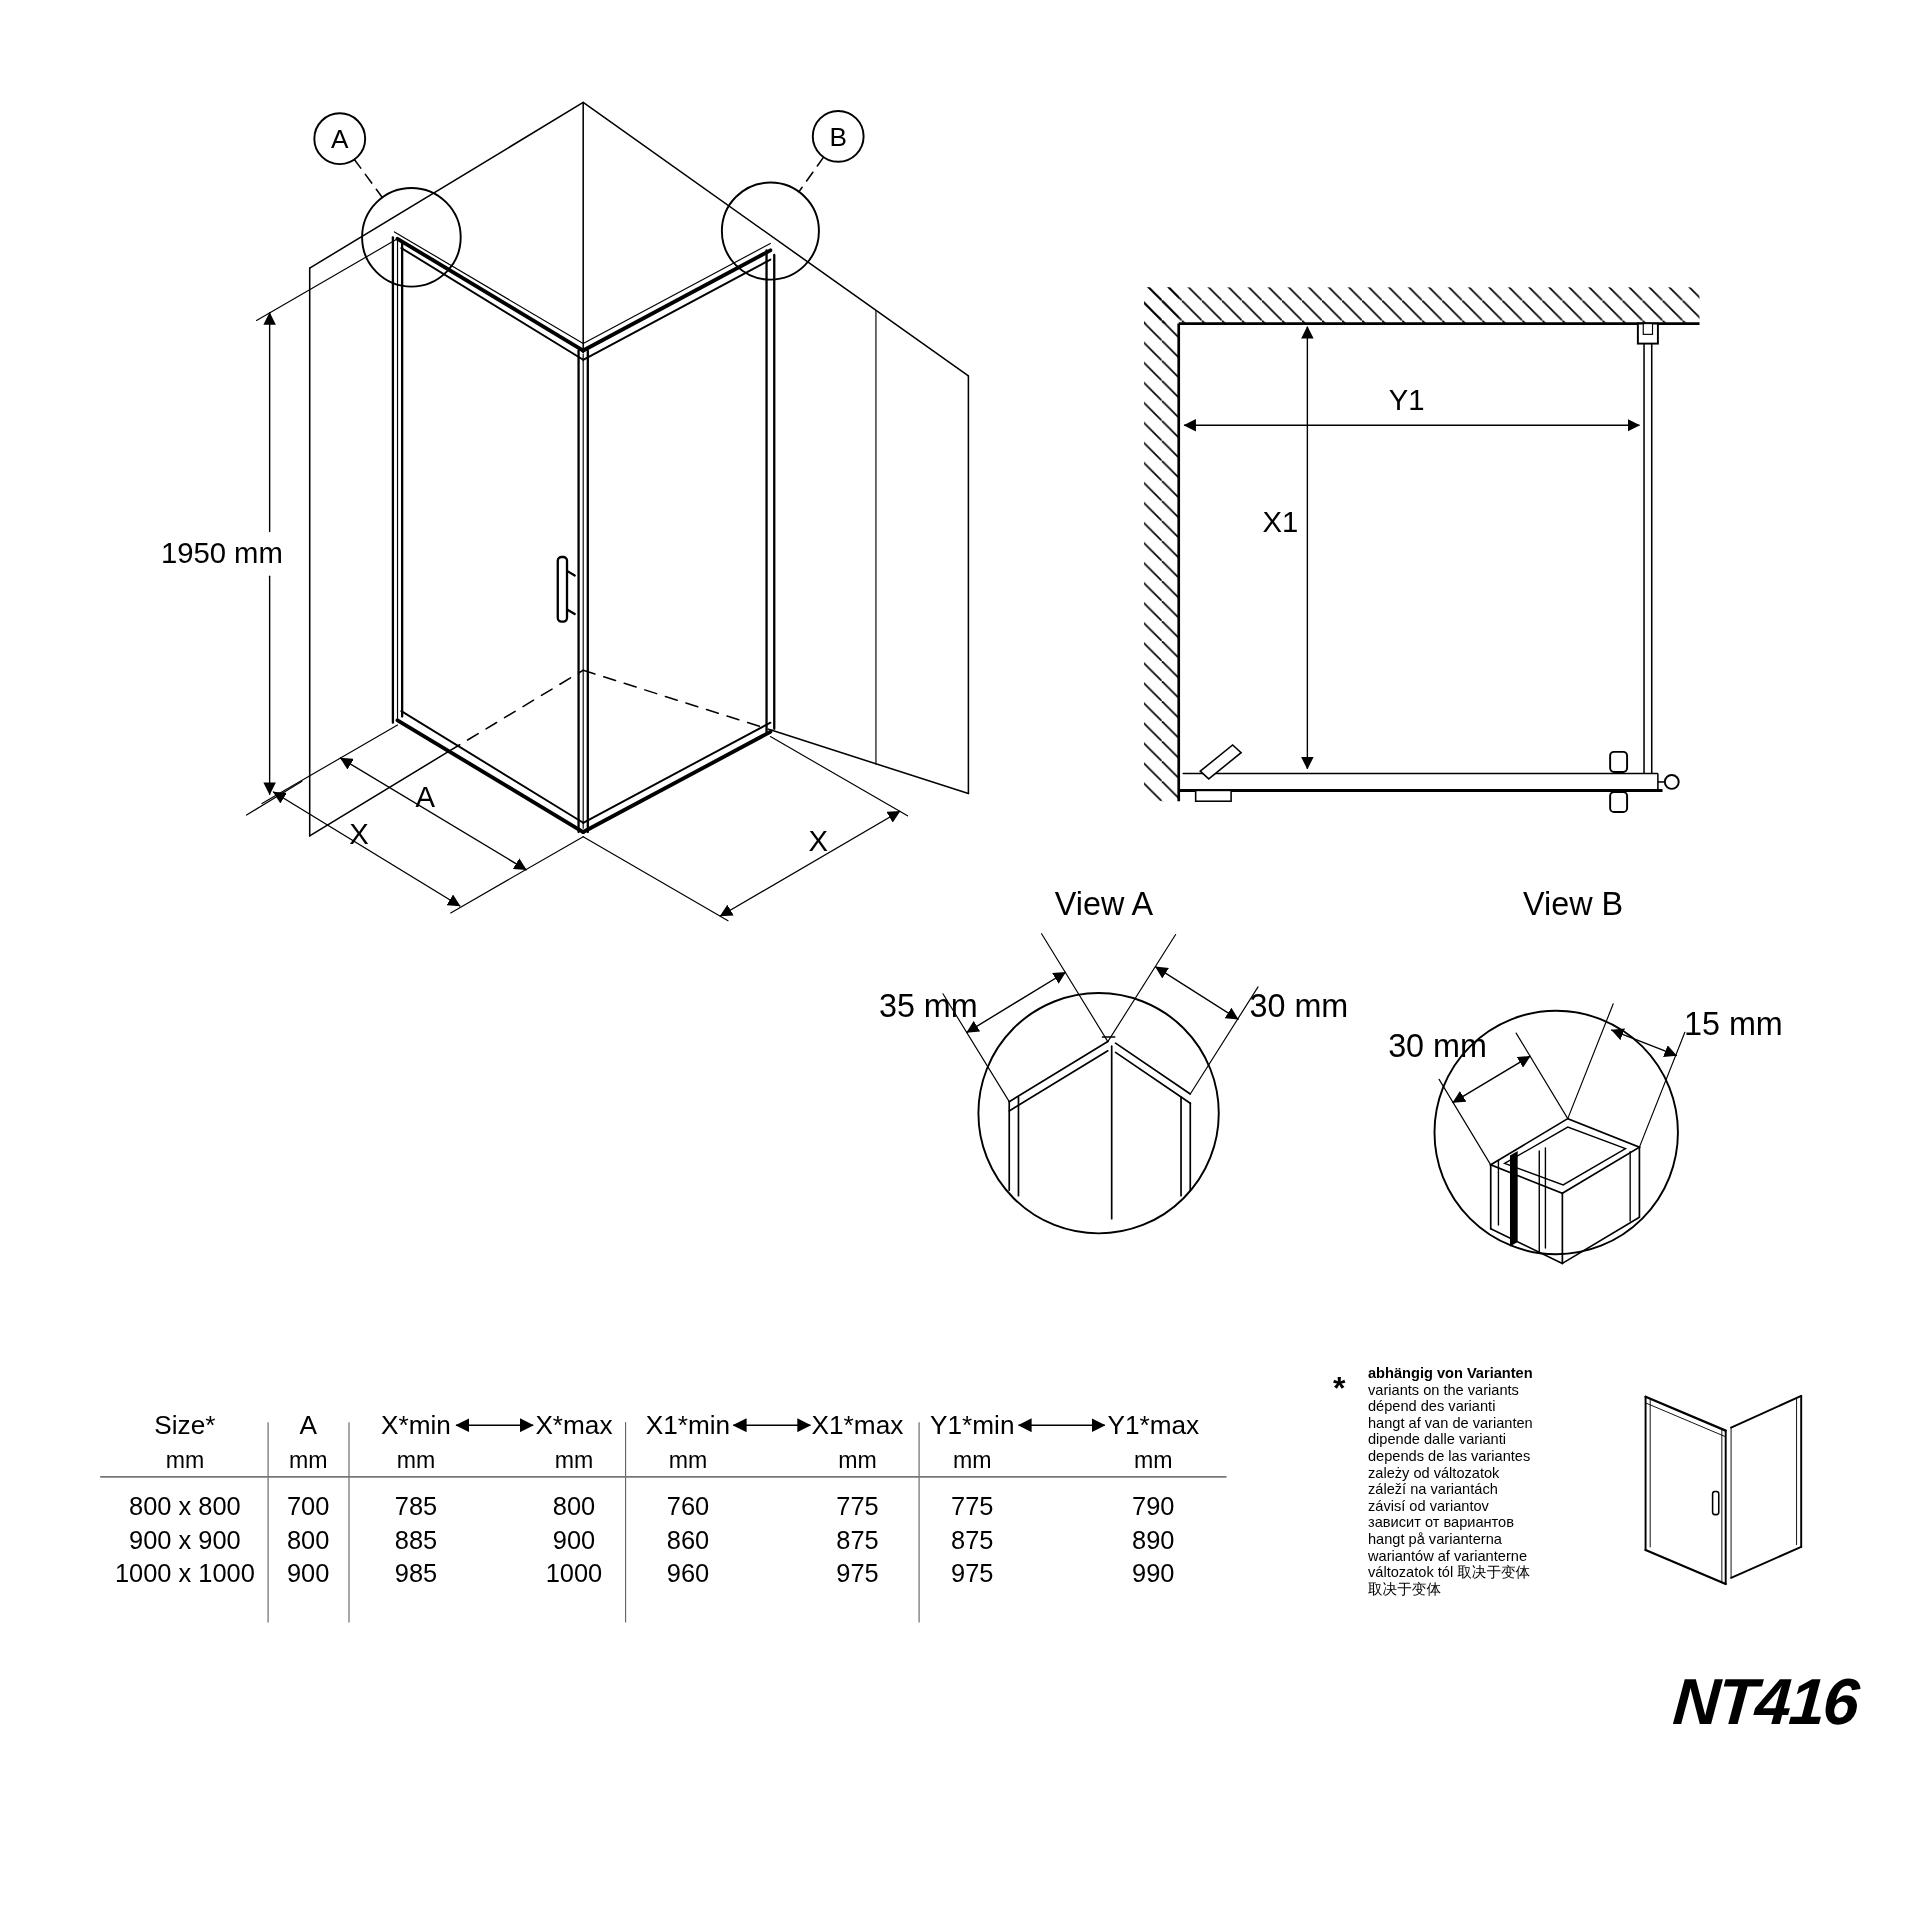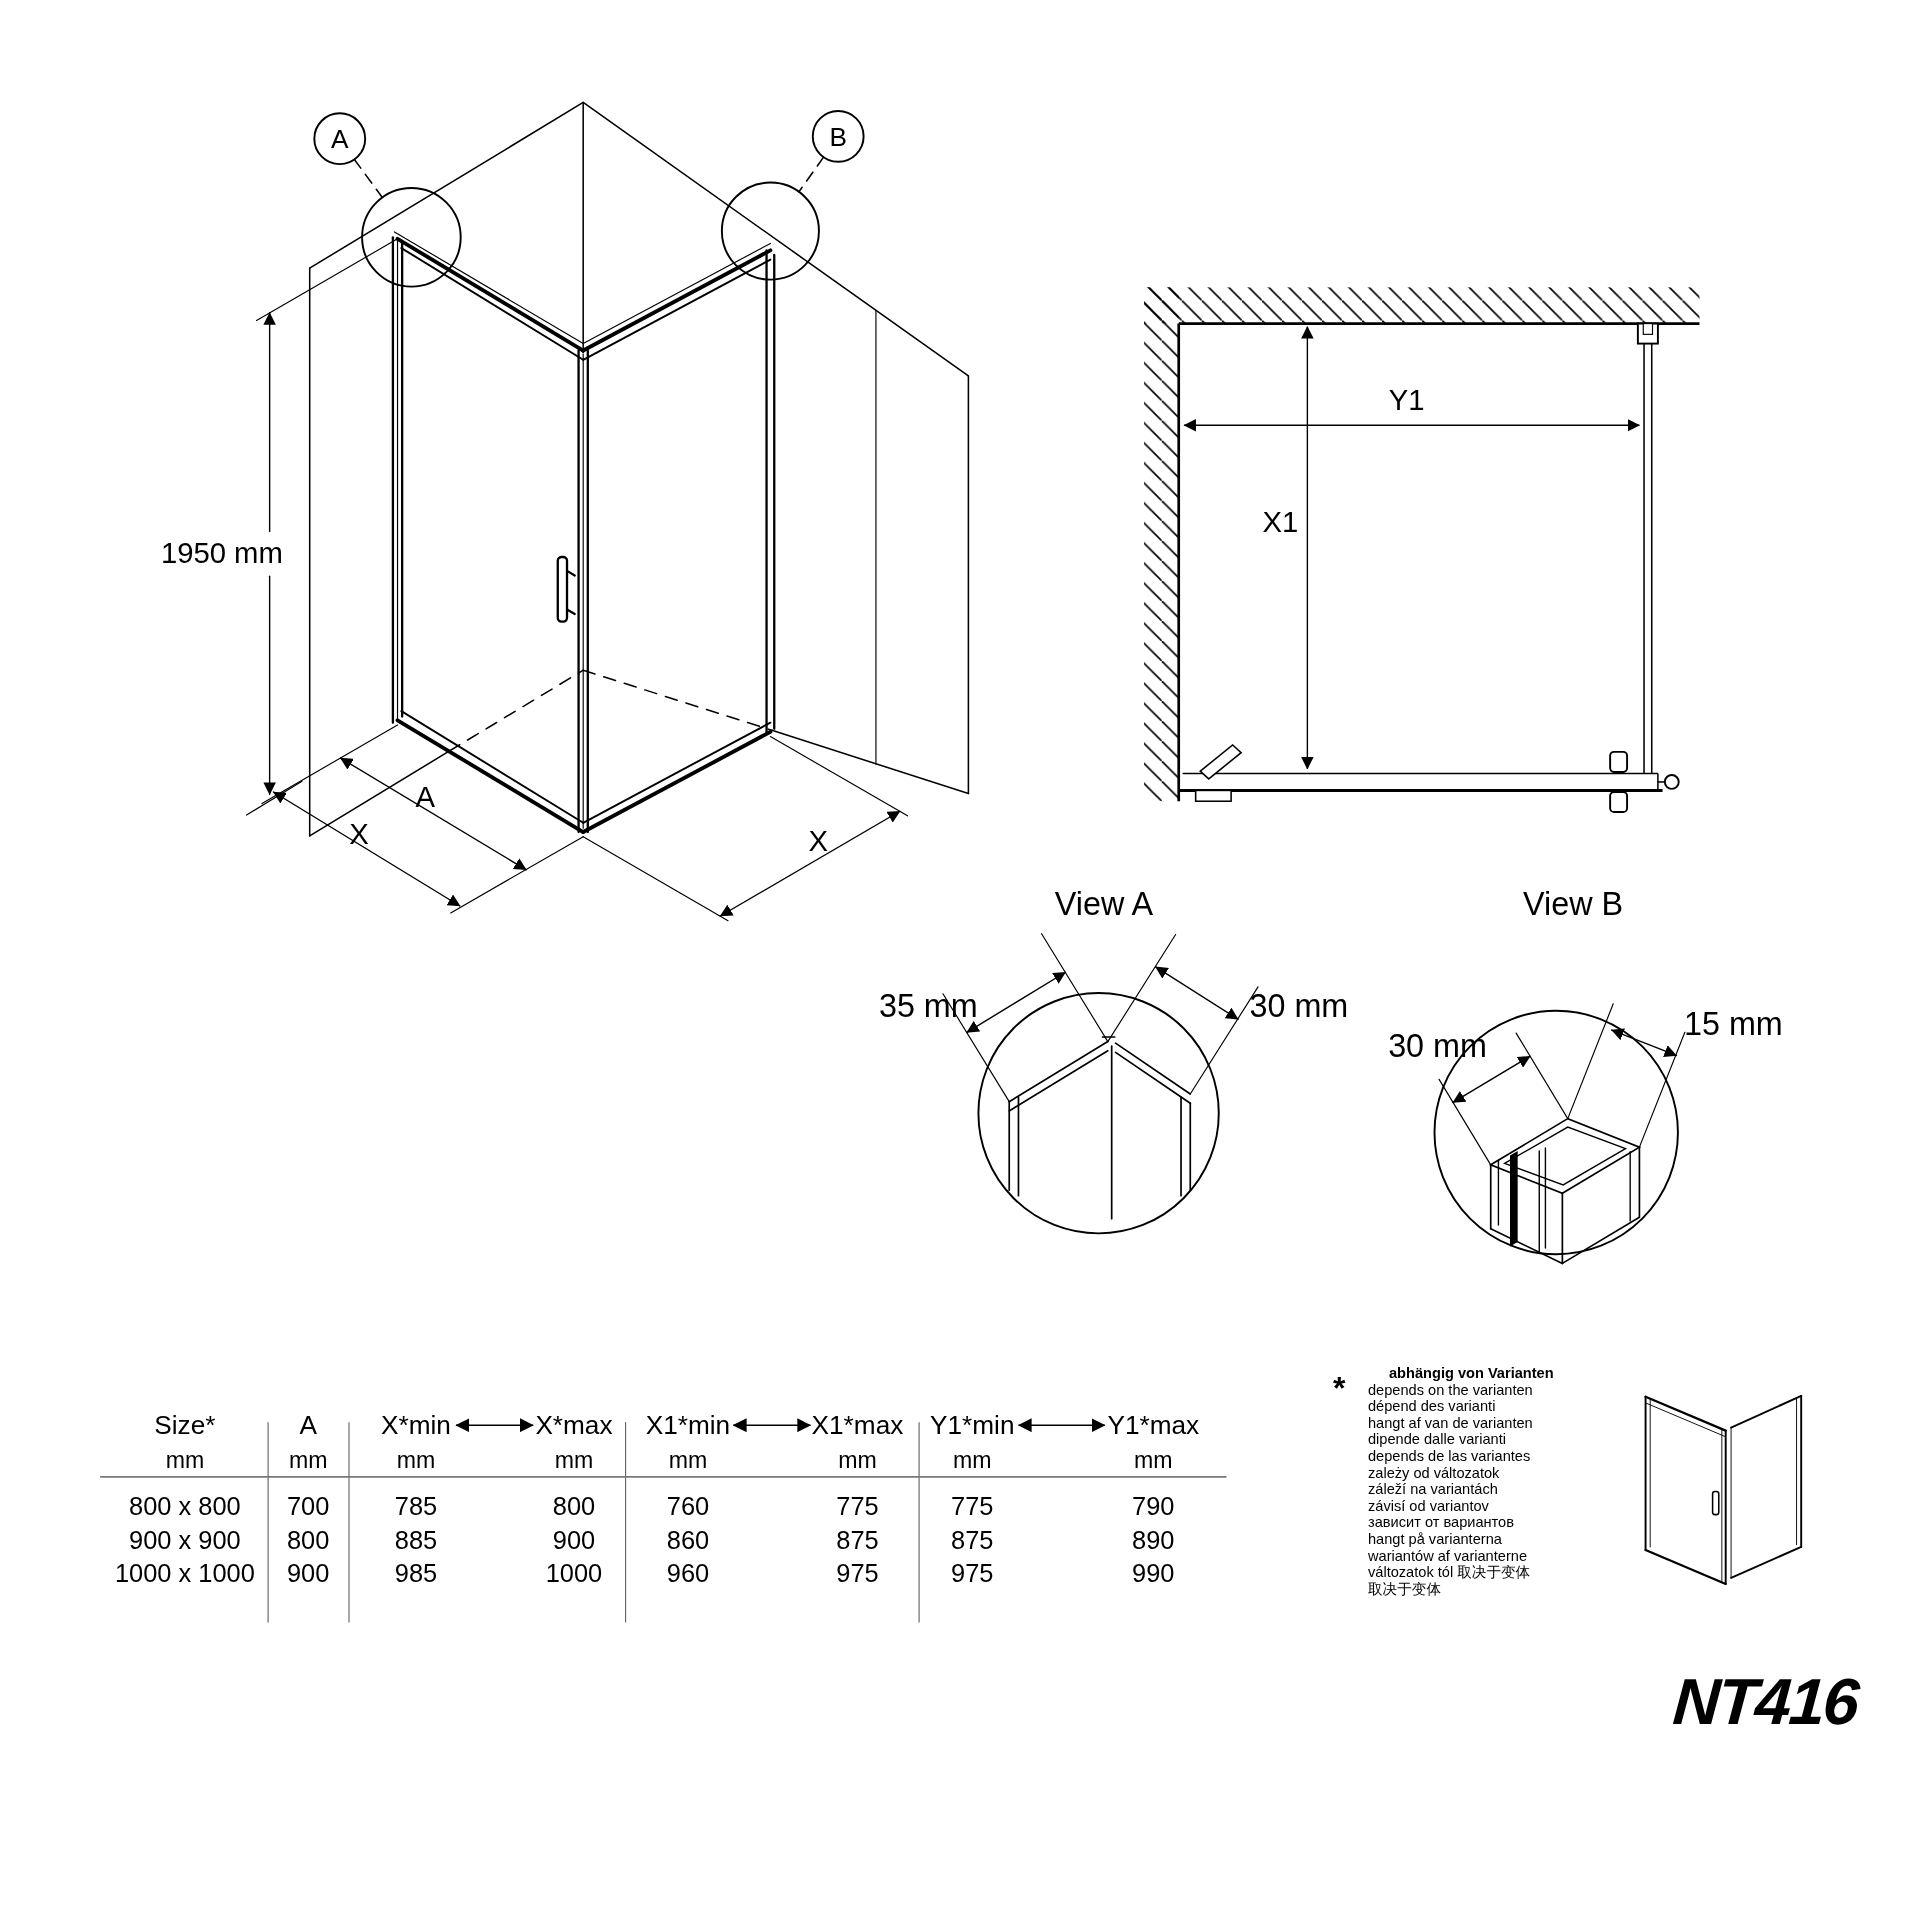--- a/index.html
+++ b/index.html
@@ -8,21 +8,21 @@
   svg{position:absolute;left:0;top:0;}
   svg text{font-family:"Liberation Sans", sans-serif;fill:#000;}
   .lbl{font-size:38px;}
   .callout{font-size:34px;}
   .caption{font-size:42px;}
   .dimlbl{font-size:42px;}
   .th{font-size:34px;}
   .tu{font-size:30px;}
   .td{font-size:33px;}
   .note{position:absolute;left:1368px;top:1365px;width:432px;color:#000;}
-  .note-title{font-size:14.6px;font-weight:bold;line-height:16.6px;margin-left:21px;}
+  .note-title{font-size:14.6px;font-weight:bold;line-height:16.6px;}
   .note-line{font-size:14.6px;font-weight:normal;line-height:16.6px;}
   .note-marker{position:absolute;left:1333px;top:1370px;font-size:32px;font-weight:bold;color:#000;}
   .product{position:absolute;left:1533px;top:1664px;width:324px;text-align:right;
            font-size:65px;font-weight:bold;font-style:italic;letter-spacing:-2.3px;color:#000;
            transform:skewX(-4deg);}
 </style>
 </head>
 <body>
 
 <div class="sheet">
@@ -296,21 +296,21 @@
     <line x1="2247" y1="2048" x2="2338" y2="2008" stroke-width="2.5"></line>
     <line x1="2247" y1="1853" x2="2247" y2="2048" stroke-width="1.2"></line>
     <line x1="2338" y1="1812" x2="2338" y2="2008" stroke-width="2.5"></line>
     <line x1="2332" y1="1815" x2="2332" y2="2005" stroke-width="1.2"></line>
   </g>
 </svg>
 
 <div class="note-marker">*</div>
 <div class="note">
   <div class="note-title">abhängig von Varianten</div>
-  <div class="note-line">depends on the varianten</div>
+  <div class="note-line">variants on the variants</div>
   <div class="note-line">dépend des varianti</div>
   <div class="note-line">hangt af van de varianten</div>
   <div class="note-line">dipende dalle varianti</div>
   <div class="note-line">depends de las variantes</div>
   <div class="note-line">zależy od változatok</div>
   <div class="note-line">záleží na variantách</div>
   <div class="note-line">závisí od variantov</div>
   <div class="note-line">зависит от вариантов</div>
   <div class="note-line">hangt på varianterna</div>
   <div class="note-line">wariantów af varianterne</div>

